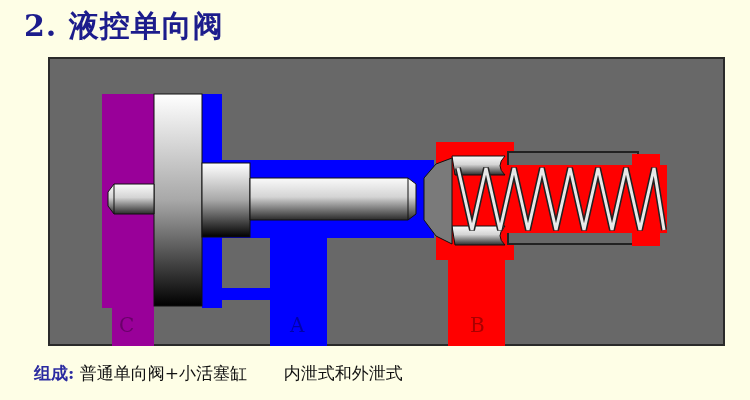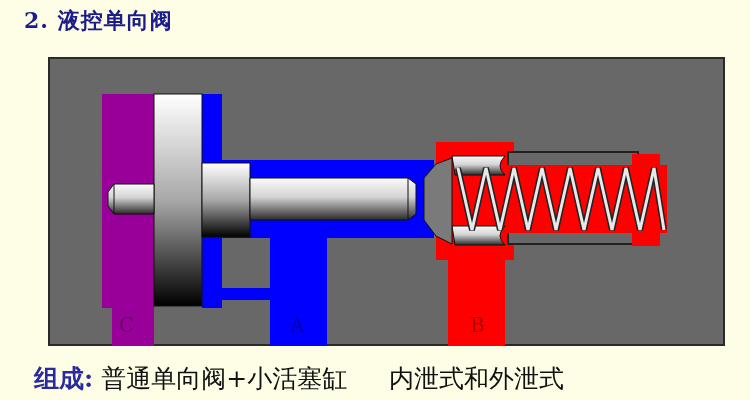--- a/index.html
+++ b/index.html
@@ -1,18 +1,18 @@
 <!DOCTYPE html>
 <html><head>
   <meta charset="utf-8">
   <style>
     html, body { margin:0; padding:0; }
     body { width:750px; height:400px; background:#fefee6; position:relative; overflow:hidden; font-family:"DejaVu Sans", sans-serif; }
-    .title { position:absolute; left:24px; top:6px; font-size:22px; font-weight:bold; color:#1c1c8c; font-family:"DejaVu Serif", serif; letter-spacing:1px;text-align:right; }
-    .caption { position:absolute; left:34px; top:362px; font-size:25px; color:#111; white-space:nowrap; font-family:"DejaVu Serif", serif;text-align:center; }
+    .title { position:absolute; left:24px; top:6px; font-size:30px; font-weight:bold; color:#1c1c8c; font-family:"DejaVu Serif", serif; letter-spacing:1px;text-align:right; }
+    .caption { position:absolute; left:34px; top:362px; font-size:17px; color:#111; white-space:nowrap; font-family:"DejaVu Serif", serif;text-align:center; }
     .caption .lbl { color:#2a2aa0; font-weight:bold; }
     .caption .gap { display:inline-block; width:26px; }
     svg.diagram { position:absolute; left:0; top:0; }
     .port { font-family:"DejaVu Serif", serif; font-size:20px; }
   </style>
 </head>
 <body>
 
 <div class="title">2. 液控单向阀</div>
 

